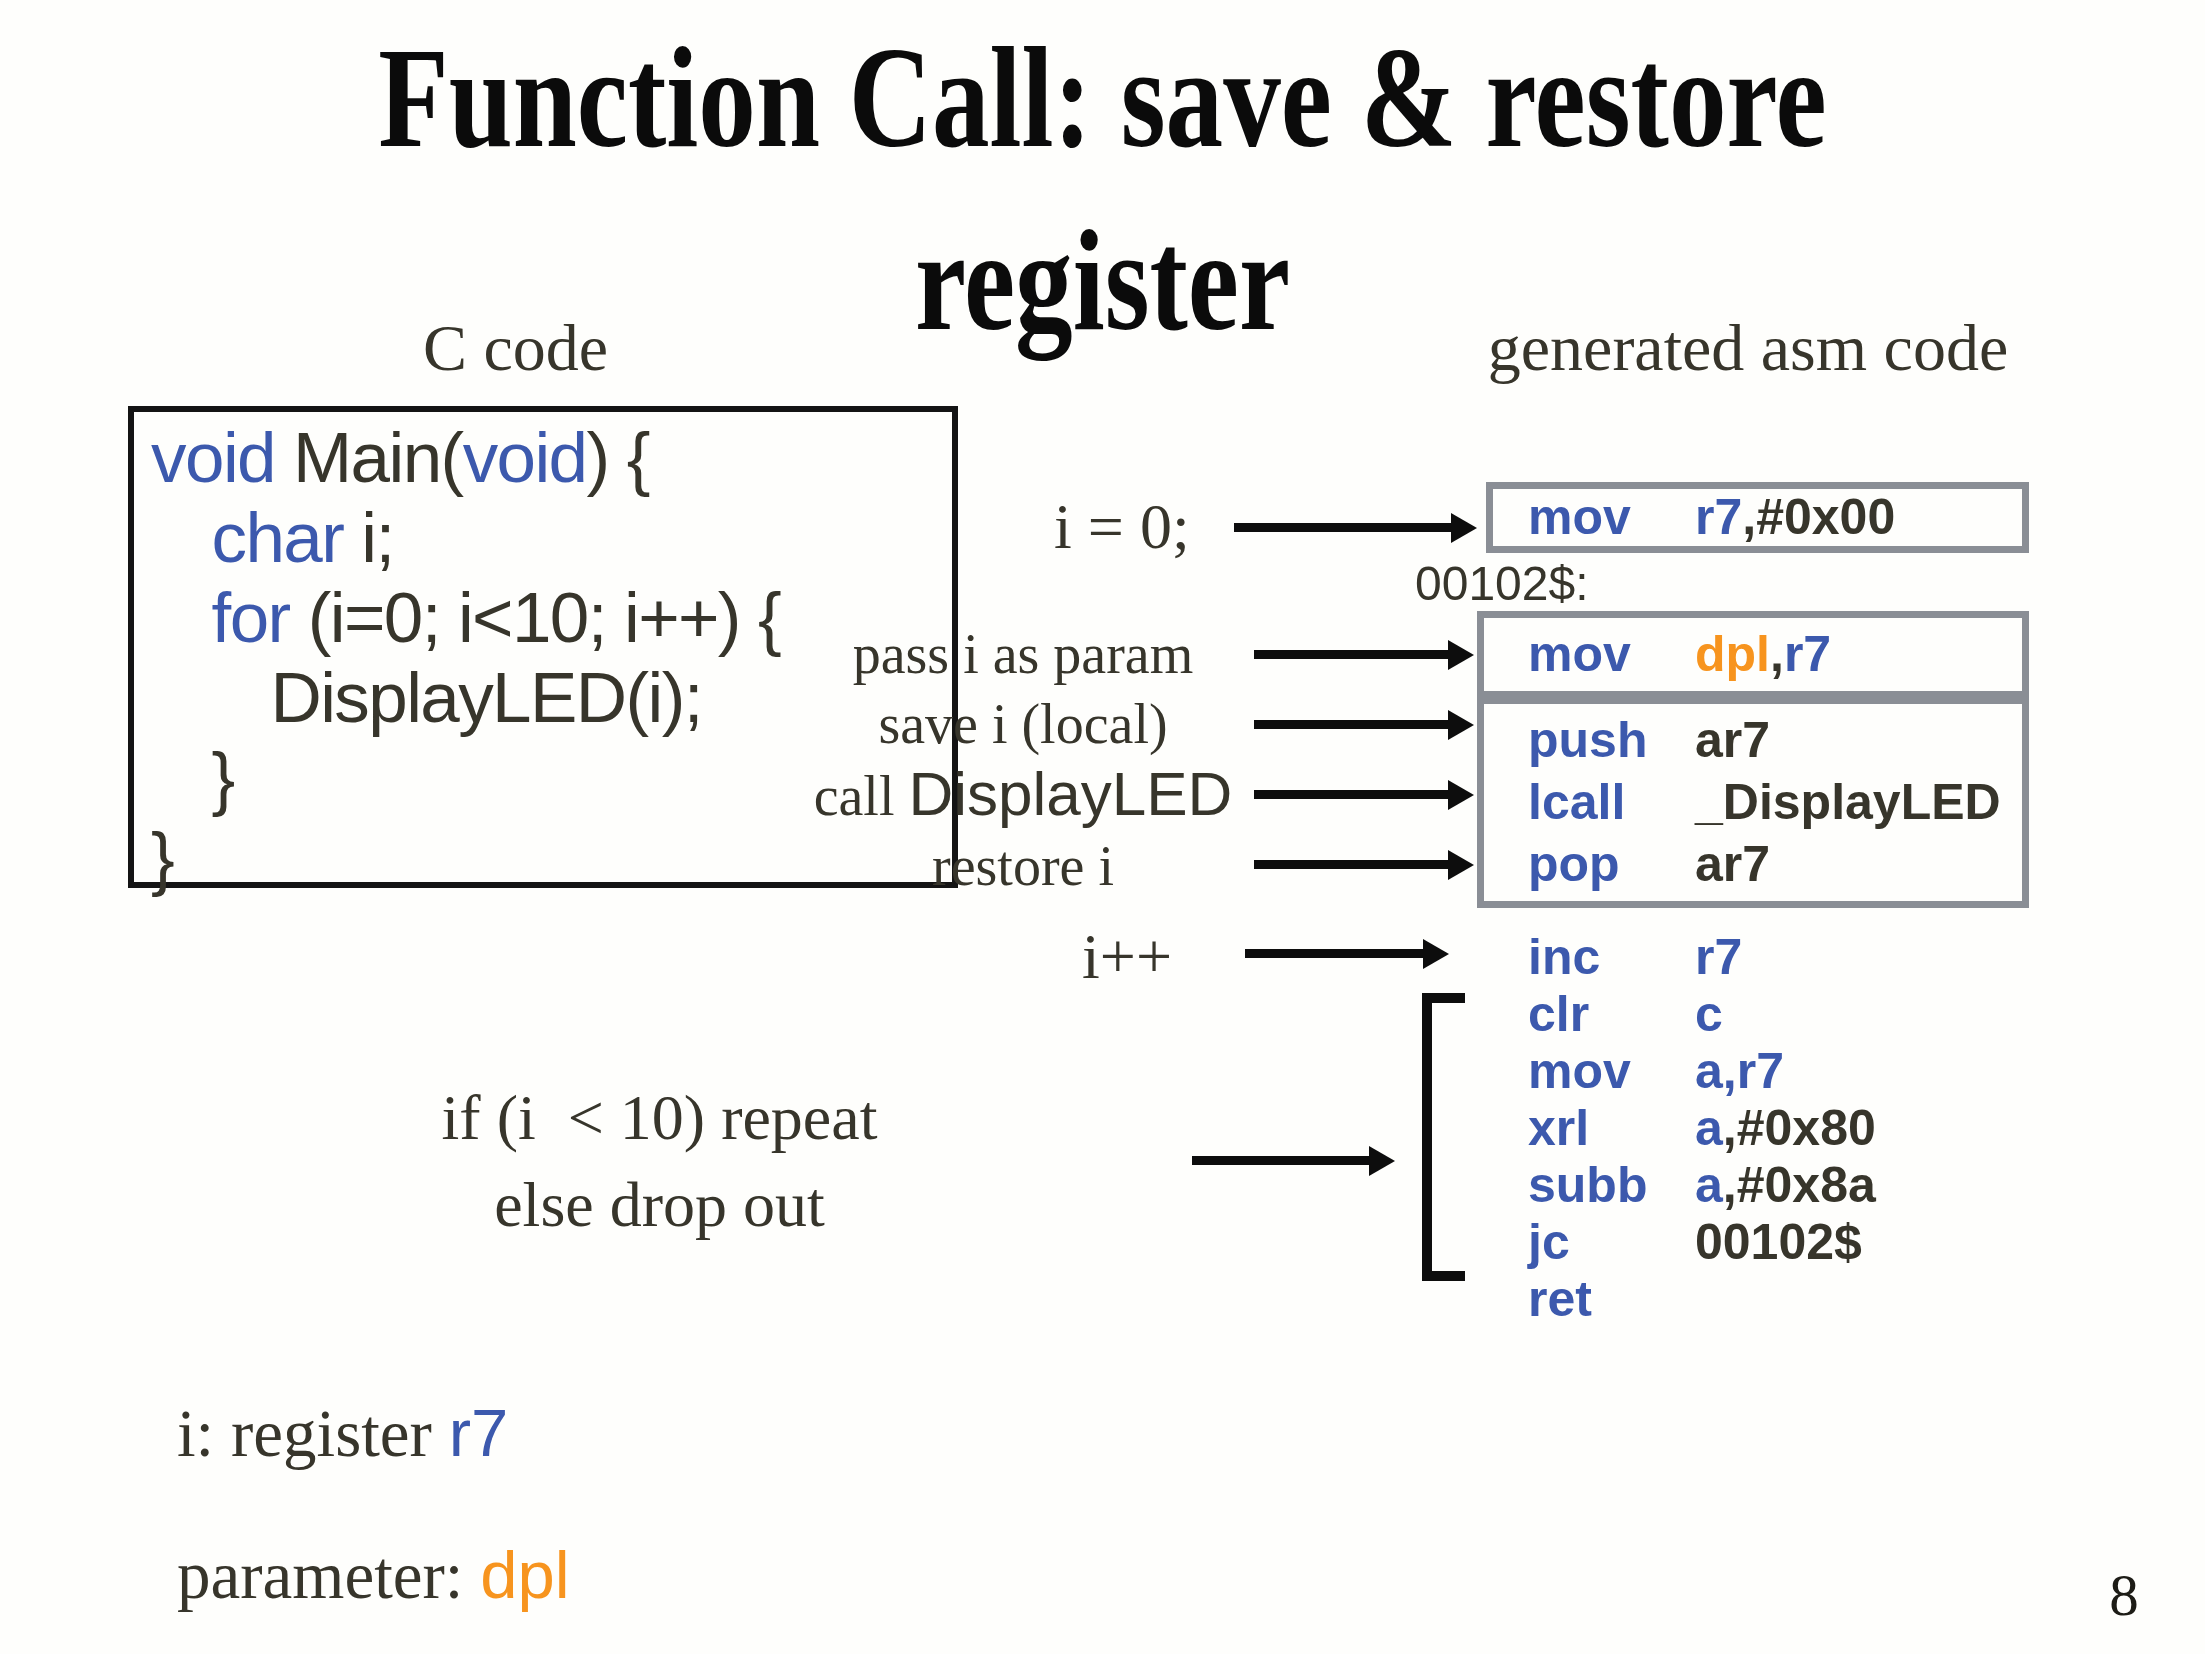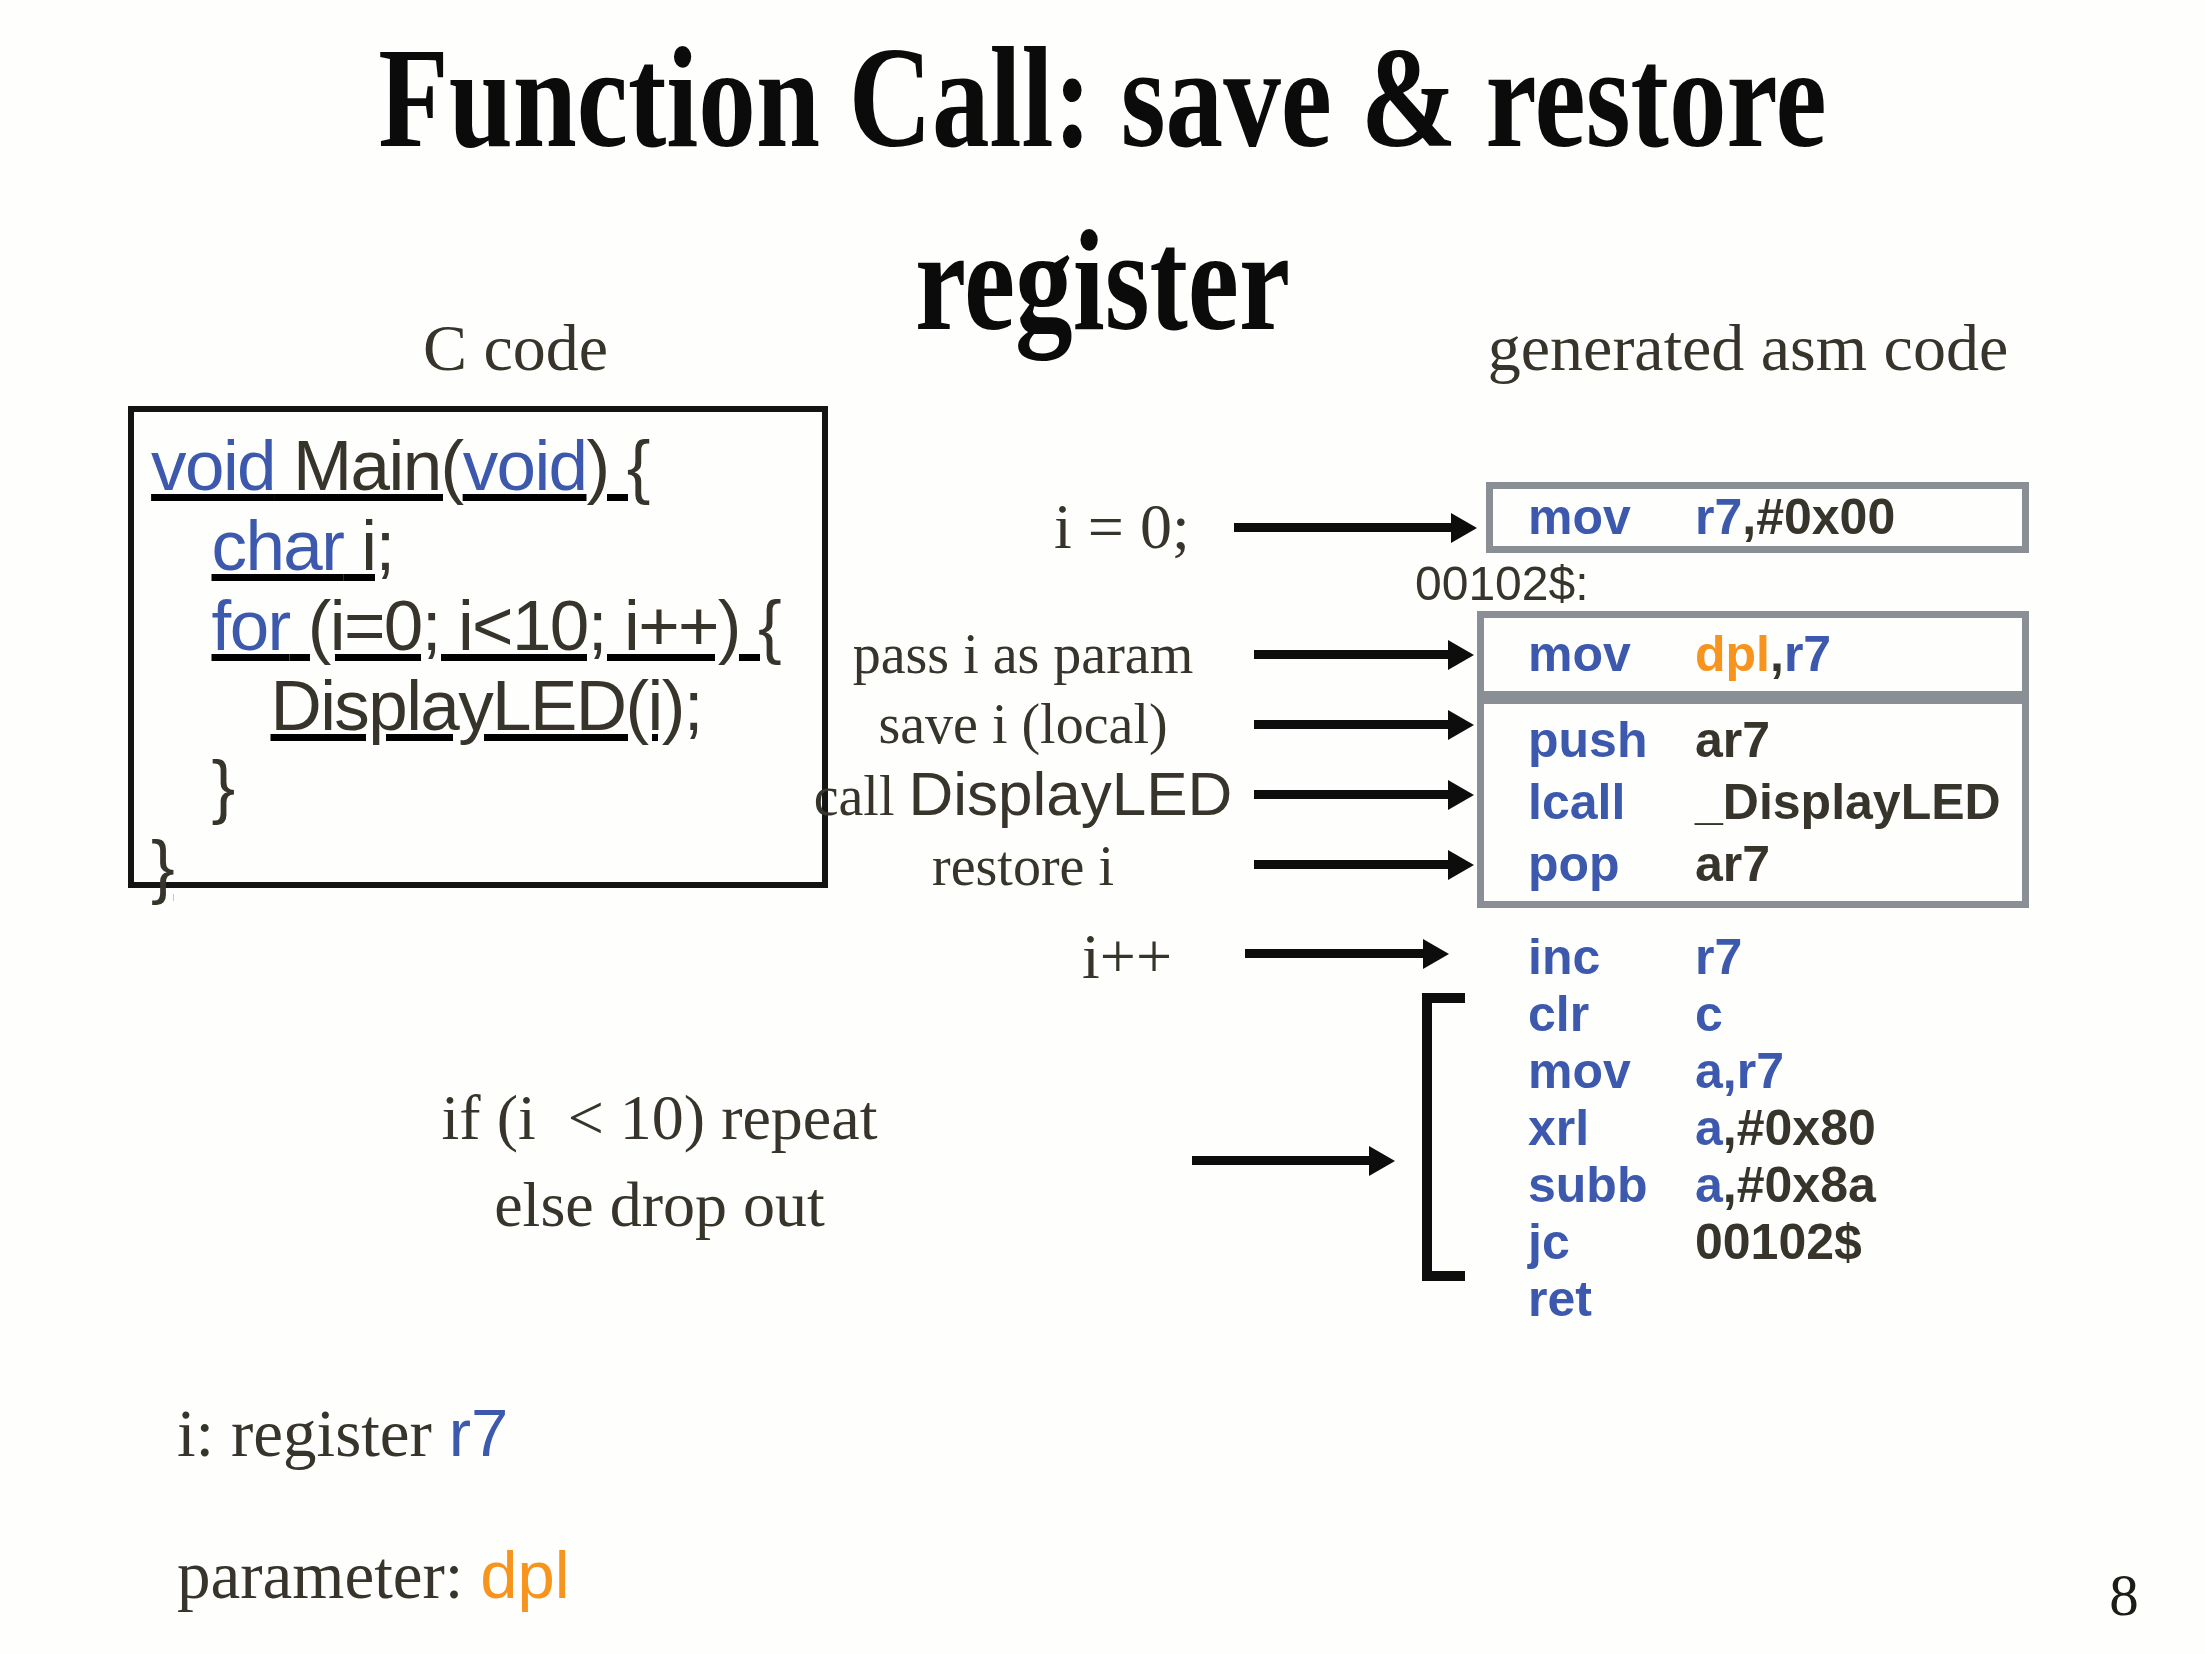--- a/index.html
+++ b/index.html
@@ -21,22 +21,22 @@
   .title-1{top:17px;}
   .title-2{top:200px;}
 
   
   .col-header{position:absolute;font-family:"Liberation Serif",serif;color:var(--dark);
     font-size:66px;line-height:78px;text-align:center;}
   .hdr-c{left:128px;width:775px;top:309px;}
   .hdr-asm{left:1341px;width:814px;top:309px;}
 
   
-  .c-box{position:absolute;left:128px;top:406px;width:700px;height:482px;
-    border:6.2px solid #141414;background:var(--bg);padding-top:14px;padding-left:15.5px;text-decoration:underline;}
+  .c-box{position:absolute;left:128px;top:406px;width:830px;height:482px;
+    border:6.2px solid #141414;background:var(--bg);padding-top:6px;padding-left:15.5px;}
   .code-line{font-family:"Liberation Sans",sans-serif;font-size:71px;line-height:80px;
     letter-spacing:-1.6px;white-space:pre;color:var(--dark);}
   .code-line.ind0{margin-left:1.6px;}
   .code-line.ind1{margin-left:62px;}
   .code-line.ind2{margin-left:121px;}
 
   
   .s-kw{color:var(--blue);}
   .s-plain{color:var(--dark);}
   .s-blue{color:var(--blue);}

